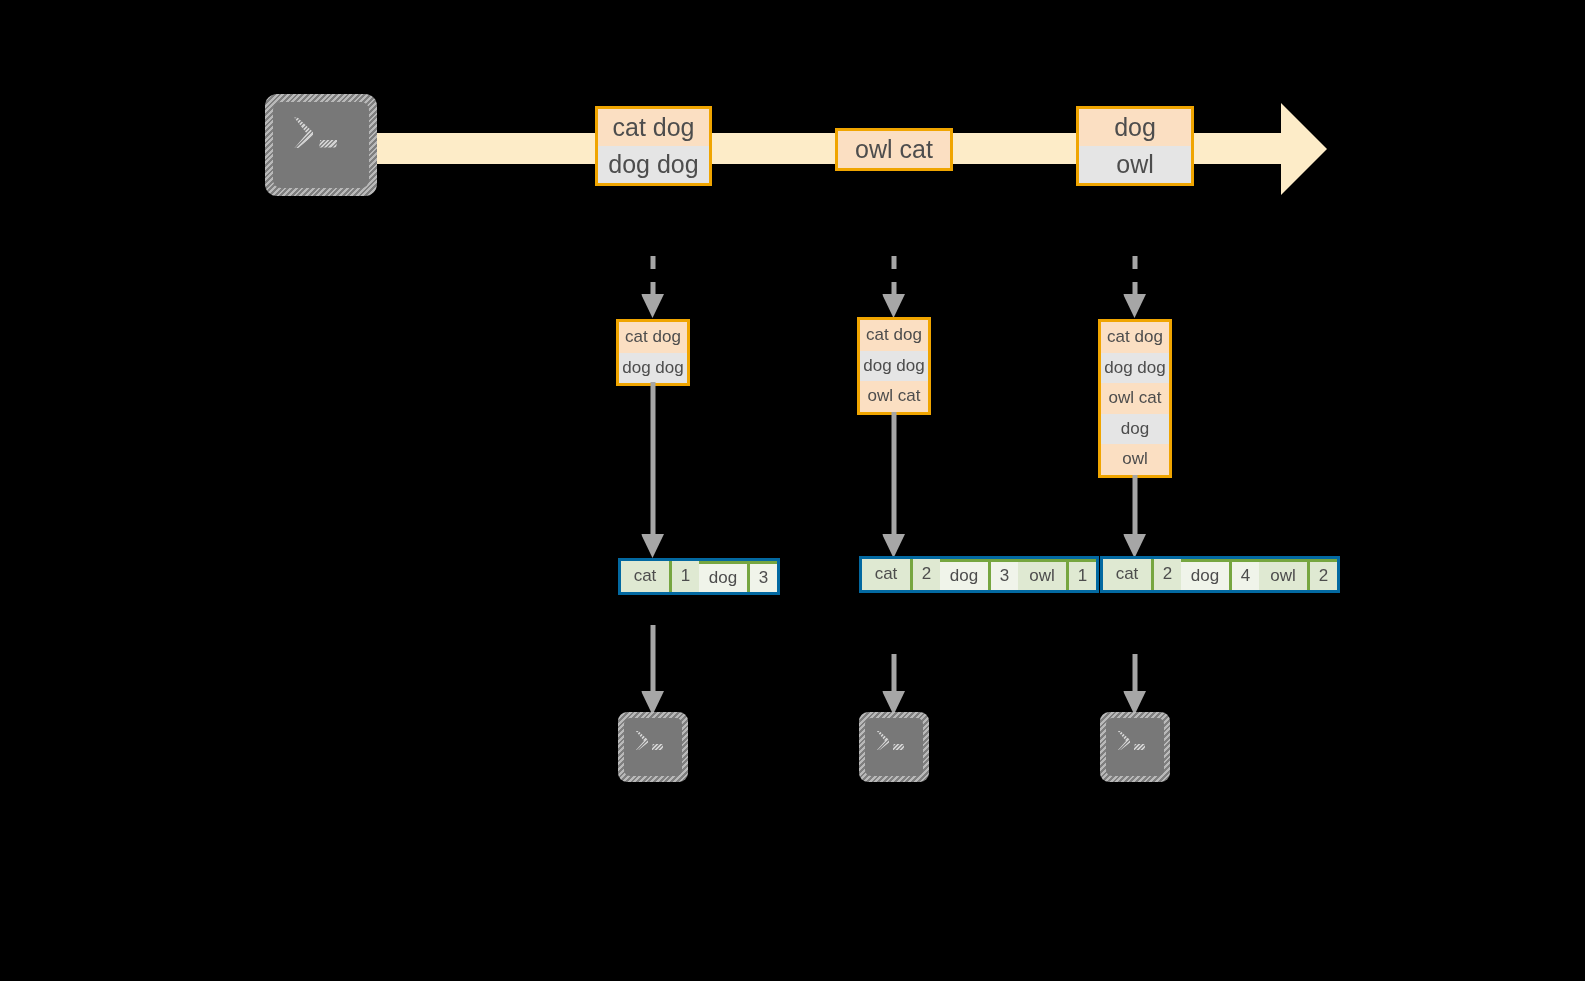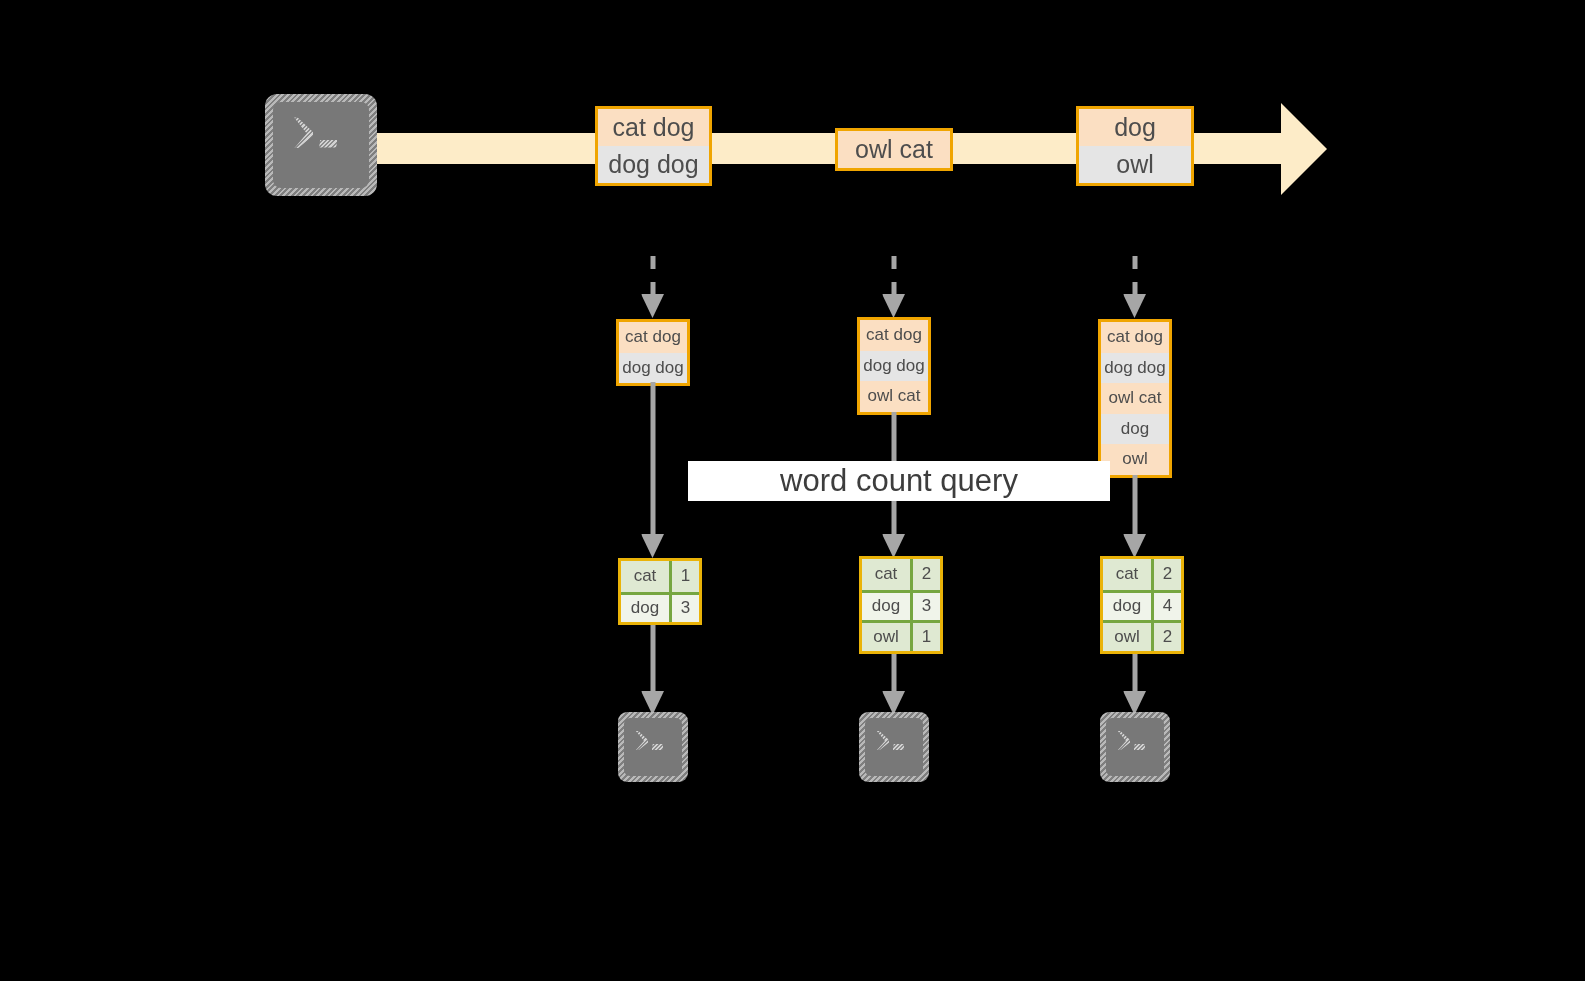--- a/index.html
+++ b/index.html
@@ -49,22 +49,22 @@
   
   .obox{position:absolute;box-sizing:border-box;border:3px solid #f0a500;}
   .ocell{box-sizing:border-box;display:flex;align-items:center;justify-content:center;
     color:#4d4d4d;white-space:nowrap;}
   .ocell.a{background:#fbdfc2;}
   .ocell.b{background:#e5e5e5;}
   .obox.big .ocell{height:37px;font-size:25px;}
   .obox.small .ocell{height:30.5px;font-size:17px;}
 
   
-  .gbox{position:absolute;box-sizing:border-box;border:3px solid #eab308;
-    display:flex;flex-direction:column;}
+  .gbox{position:absolute;box-sizing:border-box;border:3px solid #0369a1;
+    display:flex;}
   .grow{display:flex;height:30.5px;}
   .gc{box-sizing:border-box;display:flex;align-items:center;justify-content:center;
     color:#4d4d4d;font-size:17px;white-space:nowrap;}
   .gc.k{width:48px;}
   .gc.v{width:30px;border-left:3px solid #76a640;}
   .grow.a .gc{background:#dfe9d2;}
   .grow.b .gc{background:#f0f4ea;}
   .grow + .grow .gc{border-top:3px solid #76a640;}
 
   
@@ -230,17 +230,14 @@
     <span class="head" style="top:37px;"></span>
   </div>
 
   <div class="term term-sm" style="left:1100px;top:712px;">
     <div class="inner">
       <span class="chev"></span>
       <span class="und"></span>
     </div>
   </div>
 
-  <div class="banner" style="left:688px;top:461px;width:422px;height:40px;">
-    <span style="font-size:31px;">word count query</span>
-  </div>
 
 </div>
 
 </body></html>

